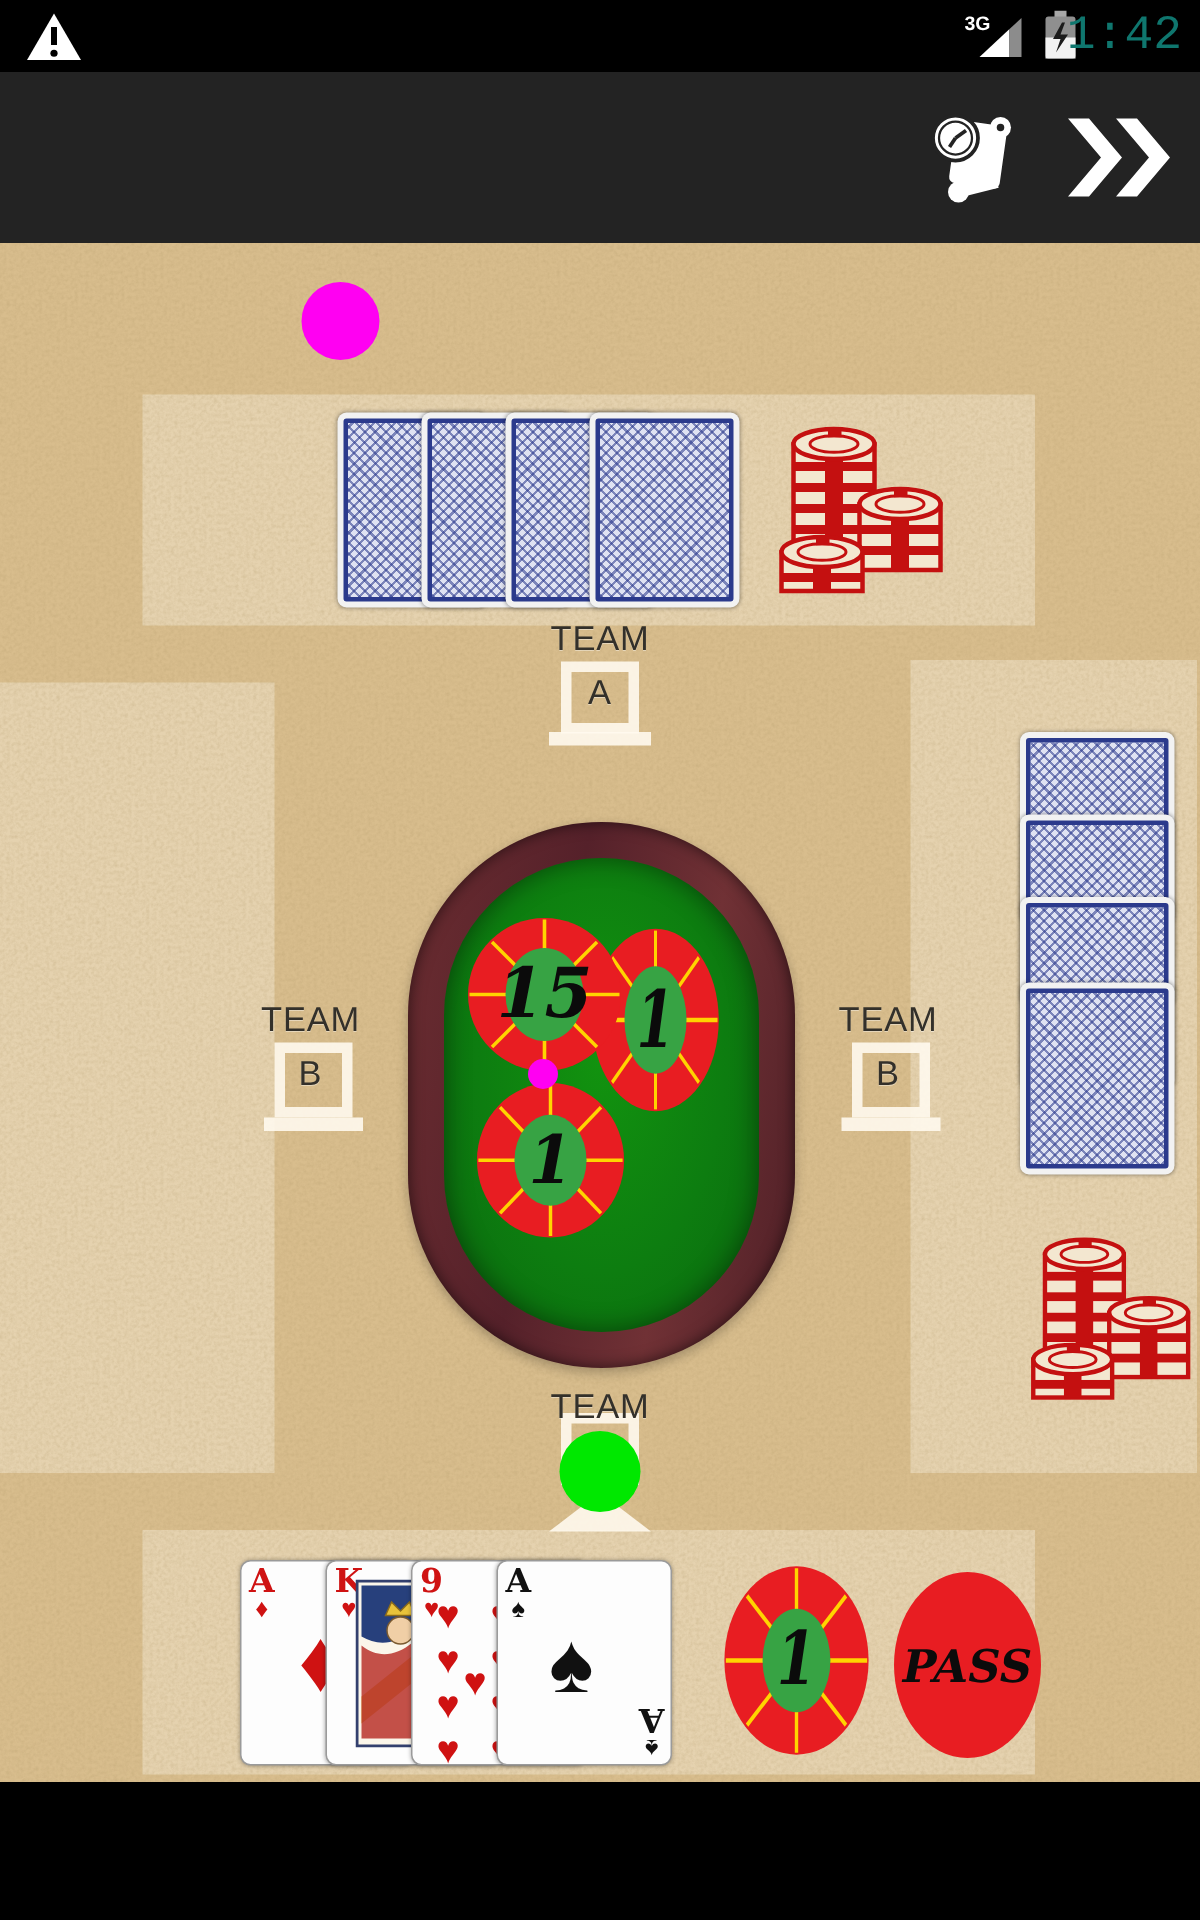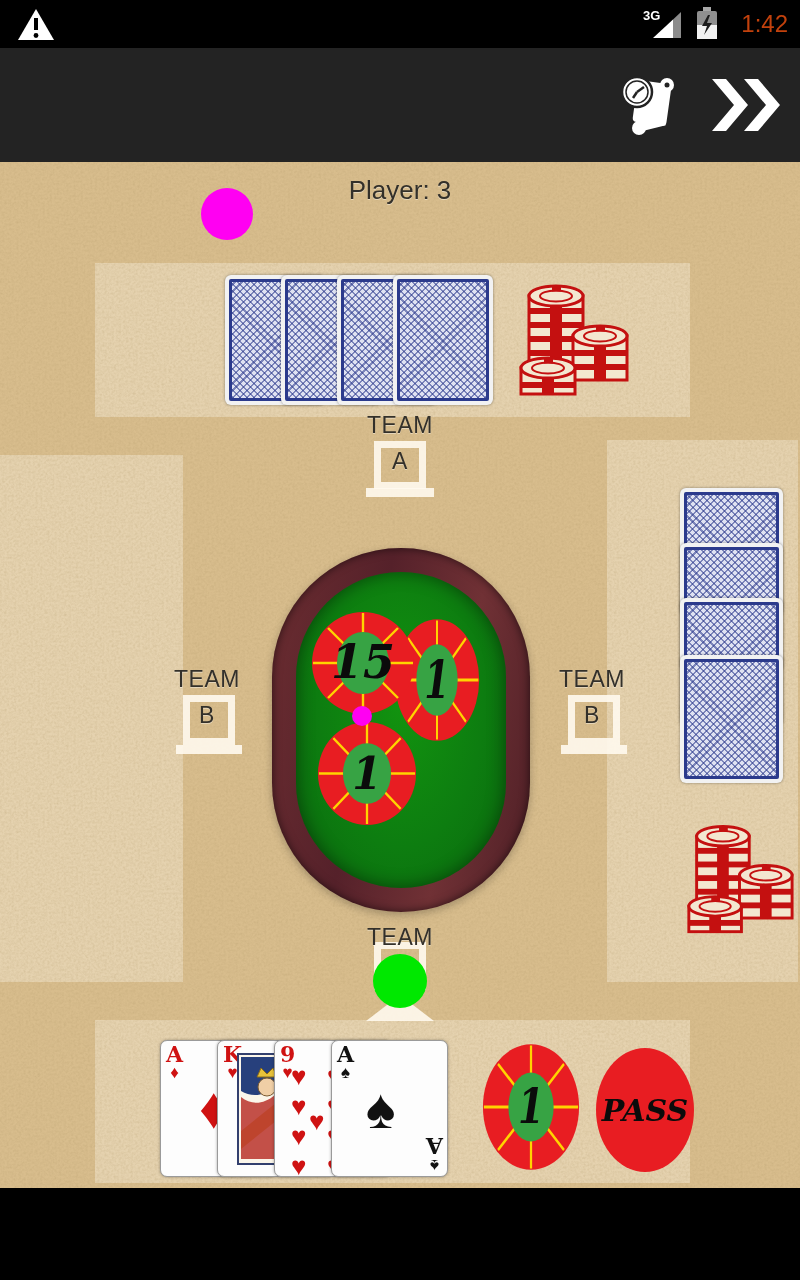--- a/index.html
+++ b/index.html
@@ -4,21 +4,21 @@
 <style>
   html,body{margin:0;padding:0;}
   body{
     position:relative;width:800px;height:1280px;overflow:hidden;
     font-family:"Liberation Sans",sans-serif;background:#000;
   }
   .abs{position:absolute;}
 
   
   .statusbar{left:0;top:0;width:800px;height:44px;background:#000;z-index:50;}
-  .sb-time{right:12px;top:7px;color:#c2410c;font-size:24px;line-height:34px;}
+  .sb-time{right:12px;top:7px;color:#0f766e;font-size:32px;line-height:34px;font-family:Liberation Mono, monospace;}
   .sb-net{left:643px;top:8px;color:#fff;font-size:13px;font-weight:bold;}
 
   
   .actionbar{left:0;top:48px;width:800px;height:114px;background:#232323;z-index:49;}
   .ab-btn{width:80px;height:90px;top:60px;display:flex;align-items:center;justify-content:center;cursor:pointer;}
 
   
   .game{left:0;top:162px;width:800px;height:1026px;background:#d8bd8d;overflow:hidden;z-index:1;}
   .band{background:rgba(255,252,240,.34);z-index:1;}
   .texture{left:0;top:0;z-index:2;pointer-events:none;opacity:.45;}
@@ -124,21 +124,20 @@
   <svg class="abs texture" width="800" height="1026">
     <filter id="paper">
       <feTurbulence type="fractalNoise" baseFrequency="0.42" numOctaves="3" seed="11" stitchTiles="stitch"></feTurbulence>
       <feColorMatrix type="matrix" values="0 0 0 0 0.42  0 0 0 0 0.30  0 0 0 0 0.13  0.6 0.6 0 0 -0.45"></feColorMatrix>
     </filter>
     <rect width="800" height="1026" filter="url(#paper)"></rect>
   </svg>
 
   <div class="abs dot" style="left:201px;top:26px;width:52px;height:52px;background:#ff00f2"></div>
   <div class="abs gtext info">
-    <div>Player: 3</div>
   </div>
 
   <div class="abs cardback" style="left:225px;top:113px;width:100px;height:130px;z-index:5">
       <div class="cardback-inner"></div>
     </div>
   <div class="abs cardback" style="left:281px;top:113px;width:100px;height:130px;z-index:6">
       <div class="cardback-inner"></div>
     </div>
   <div class="abs cardback" style="left:337px;top:113px;width:100px;height:130px;z-index:7">
       <div class="cardback-inner"></div>

